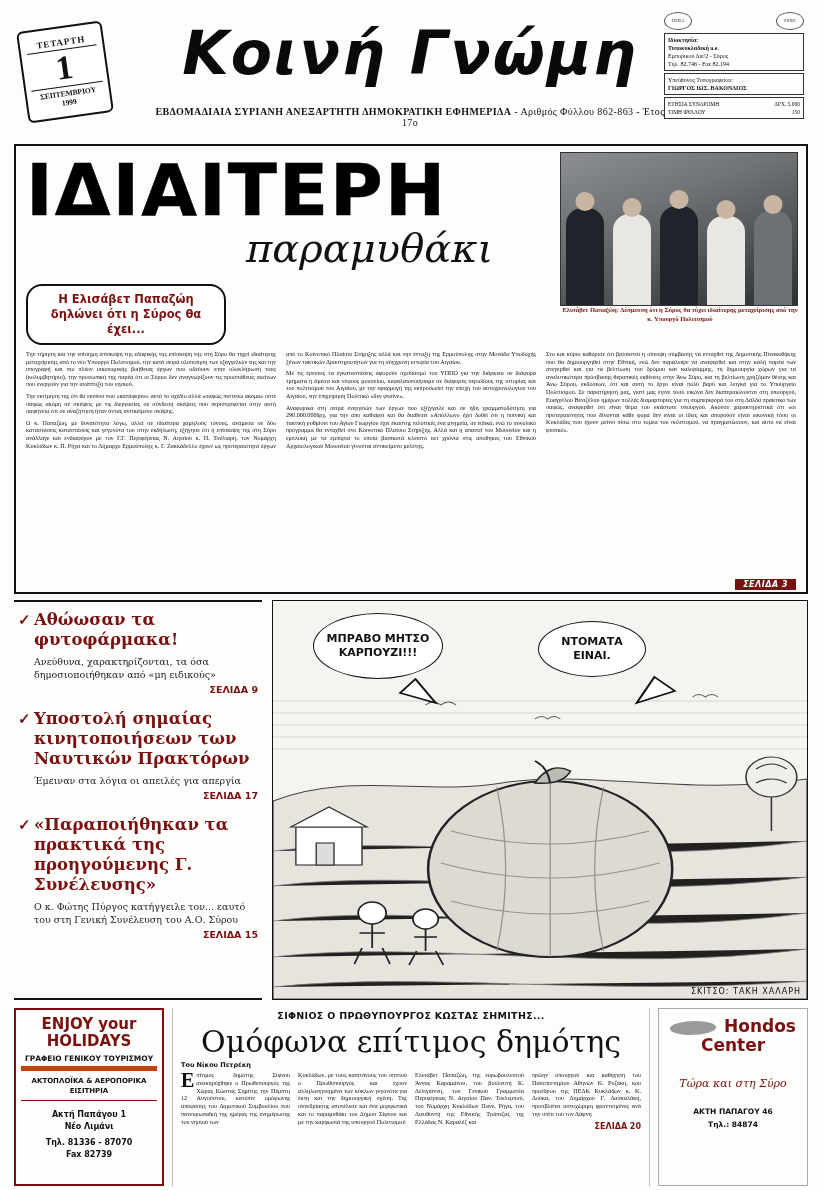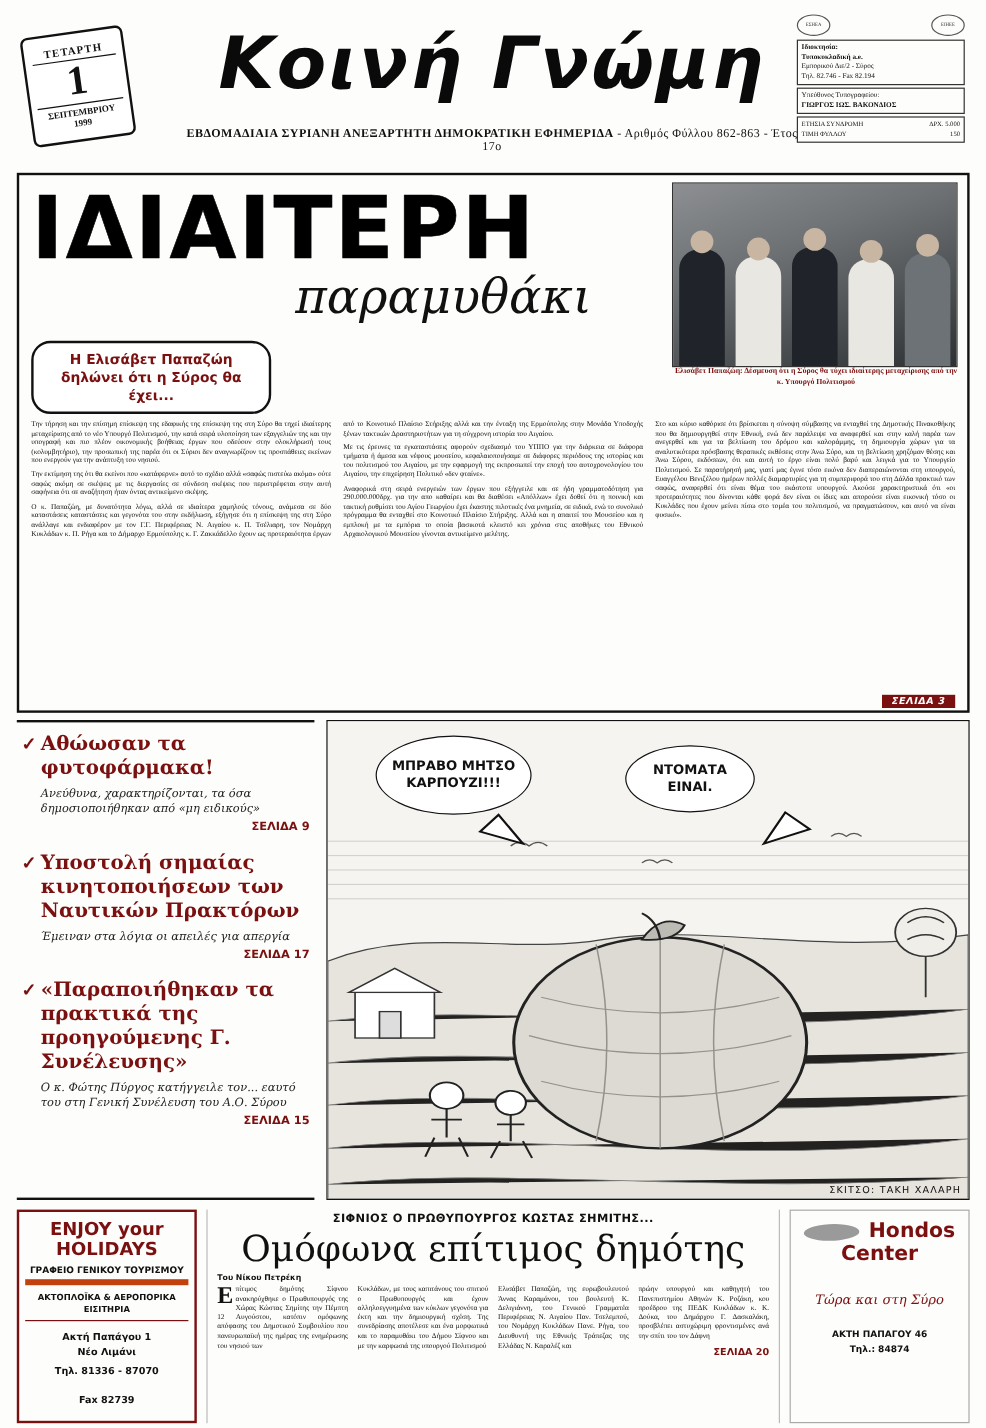--- a/index.html
+++ b/index.html
@@ -288,21 +288,20 @@
     margin: 0 0 5px 0;
     font-family: "DejaVu Serif", serif;
     font-size: 16.5px;
     line-height: 20px;
     font-weight: bold;
     color: #7a1010;
   }
   .teaser p {
     margin: 0;
     font-family: "DejaVu Serif", serif;
-    font-style: italic;
     font-size: 9.5px;
     line-height: 13px;
     color: #222;
   }
   .teaser .pg {
     display: block;
     text-align: right;
     color: #7a1010;
     font-family: "DejaVu Sans", sans-serif;
     font-weight: bold;
@@ -329,21 +328,21 @@
     font-weight: bold;
     font-size: 11px;
     line-height: 14px;
     display: flex;
     align-items: center;
     justify-content: center;
     padding: 6px;
     box-sizing: border-box;
   }
   .bubble.b1 { left: 40px; top: 12px; width: 130px; height: 66px; }
-  .bubble.b2 { left: 248px; top: 20px; width: 108px; height: 56px; }
+  .bubble.b2 { left: 265px; top: 20px; width: 108px; height: 56px; }
   .cartoon-sig {
     position: absolute;
     right: 6px;
     bottom: 3px;
     font-family: "DejaVu Sans", sans-serif;
     font-size: 8px;
     letter-spacing: 1px;
   }
 
   
@@ -656,21 +655,21 @@
   <div class="bottom">
 
     <div class="ad-left">
       <div class="big">ENJOY your</div>
       <div class="big">HOLIDAYS</div>
       <div class="sub">ΓΡΑΦΕΙΟ ΓΕΝΙΚΟΥ ΤΟΥΡΙΣΜΟΥ</div>
       <div class="svc">ΑΚΤΟΠΛΟΪΚΑ &amp; ΑΕΡΟΠΟΡΙΚΑ ΕΙΣΙΤΗΡΙΑ</div>
       <div class="addr" style="white-space:pre-line">Ακτή Παπάγου 1
 Νέο Λιμάνι</div>
       <div class="addr" style="margin-top:4px">Τηλ. 81336 - 87070</div>
-      <div class="addr" style="margin-top:12px">Fax 82739</div>
+      <div class="addr" style="margin-top:0">Fax 82739</div>
     </div>
 
     <div class="center-story">
       <div class="center-kicker">ΣΙΦΝΙΟΣ Ο ΠΡΩΘΥΠΟΥΡΓΟΣ ΚΩΣΤΑΣ ΣΗΜΙΤΗΣ...</div>
       <div class="center-head">Ομόφωνα επίτιμος δημότης</div>
       <div class="byline">Του Νίκου Πετρέκη</div>
       <div class="center-cols">
         <p class="dropcap">Επίτιμος δημότης Σίφνου ανακηρύχθηκε ο Πρωθυπουργός της Χώρας Κώστας Σημίτης την Πέμπτη 12 Αυγούστου, κατόπιν ομόφωνης απόφασης του Δημοτικού Συμβουλίου που πανευρωπαϊκή της ημέρας της ενημέρωσης του νησιού των</p>
         <p>Κυκλάδων, με τους καπιτάνους του σπιτιού ο Πρωθυπουργός και έχουν αλληλοεγγυημένα των κύκλων γεγονότα για έκτη και την δημιουργική σχέση. Της συνεδρίασης αποτέλεσε και ένα μορφωτικά και το παραμυθάκι του Δήμου Σίφνου και με την καρφωσιά της υπουργού Πολιτισμού</p>
         <p>Ελισάβετ Παπαζώη, της ευρωβουλευτού Άννας Καραμάνου, του βουλευτή Κ. Δελιγιάννη, του Γενικού Γραμματέα Περιφέρειας Ν. Αιγαίου Παν. Τσελεμπού, του Νομάρχη Κυκλάδων Πανε. Ρήγα, του Διευθυντή της Εθνικής Τράπεζας της Ελλάδας Ν. Καραλέζ και</p>

